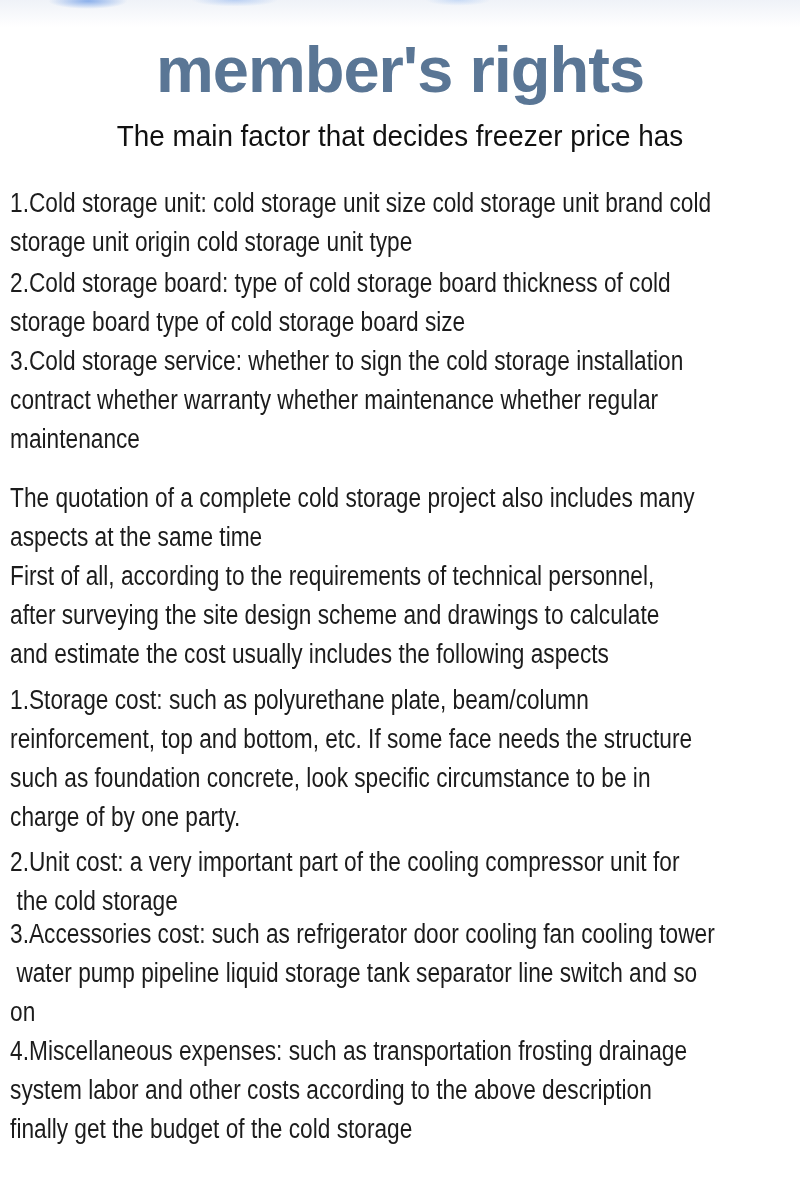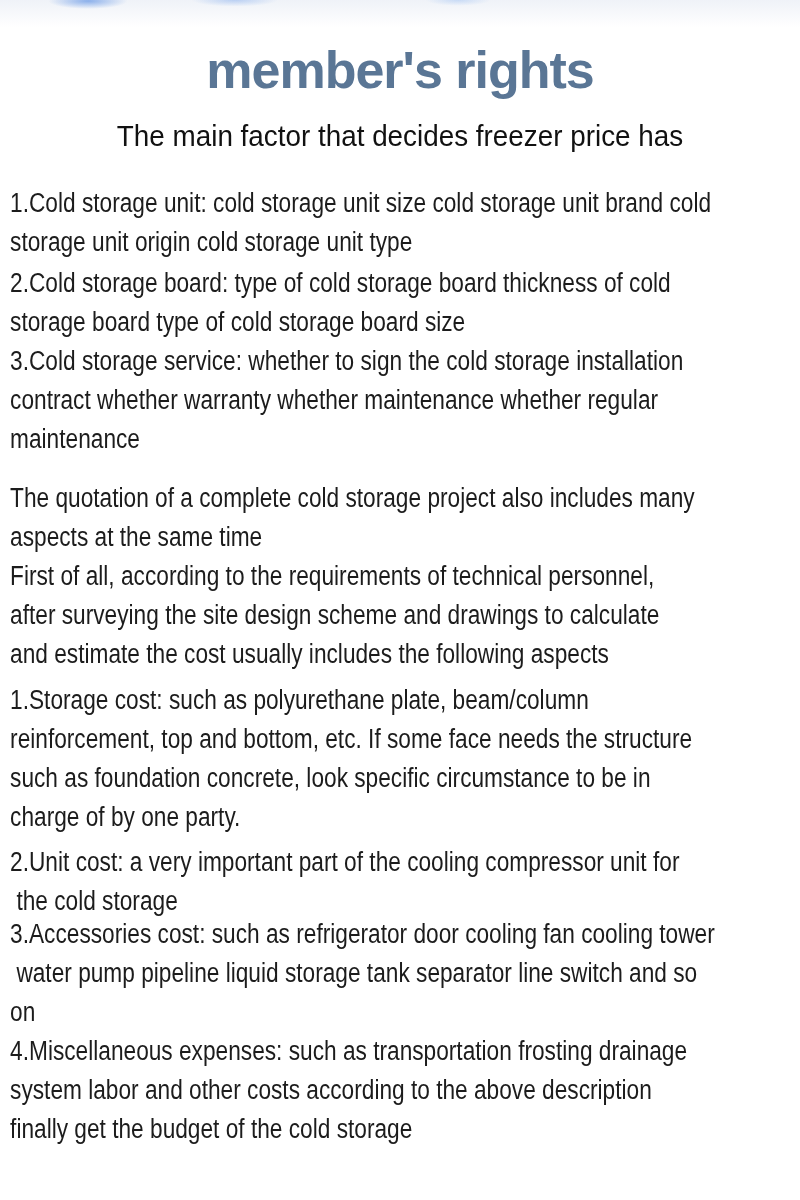--- a/index.html
+++ b/index.html
@@ -21,21 +21,21 @@
     width: 800px; height: 34px;
     background:
       radial-gradient(ellipse 55px 11px at 88px 1px,  rgba(122,164,232,0.85), rgba(122,164,232,0) 72%),
       radial-gradient(ellipse 60px 9px  at 235px 0px, rgba(140,178,238,0.55), rgba(140,178,238,0) 72%),
       radial-gradient(ellipse 45px 8px  at 458px 0px, rgba(150,188,242,0.45), rgba(150,188,242,0) 72%),
       linear-gradient(to bottom, #eff2f8 0%, #ffffff 80%);
   }
   .title {
     position: relative;
     margin: 30px 0 0 0;
-    font-size: 52px;
+    font-size: 65px;
     line-height: 80px;
     font-weight: bold;
     letter-spacing: -1px;
     text-align: center;
     color: #5a7695;
   }
   .subtitle {
     position: relative;
     margin: 6px 0 0 0;
     font-size: 29px;

